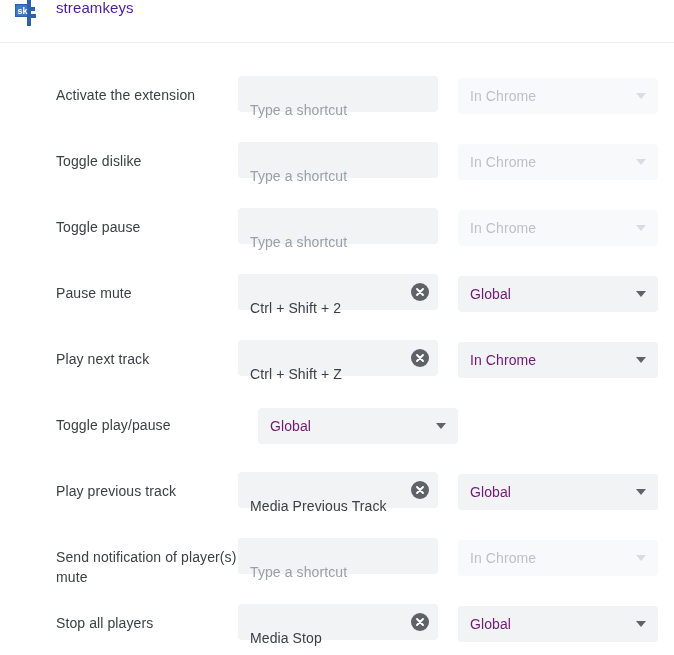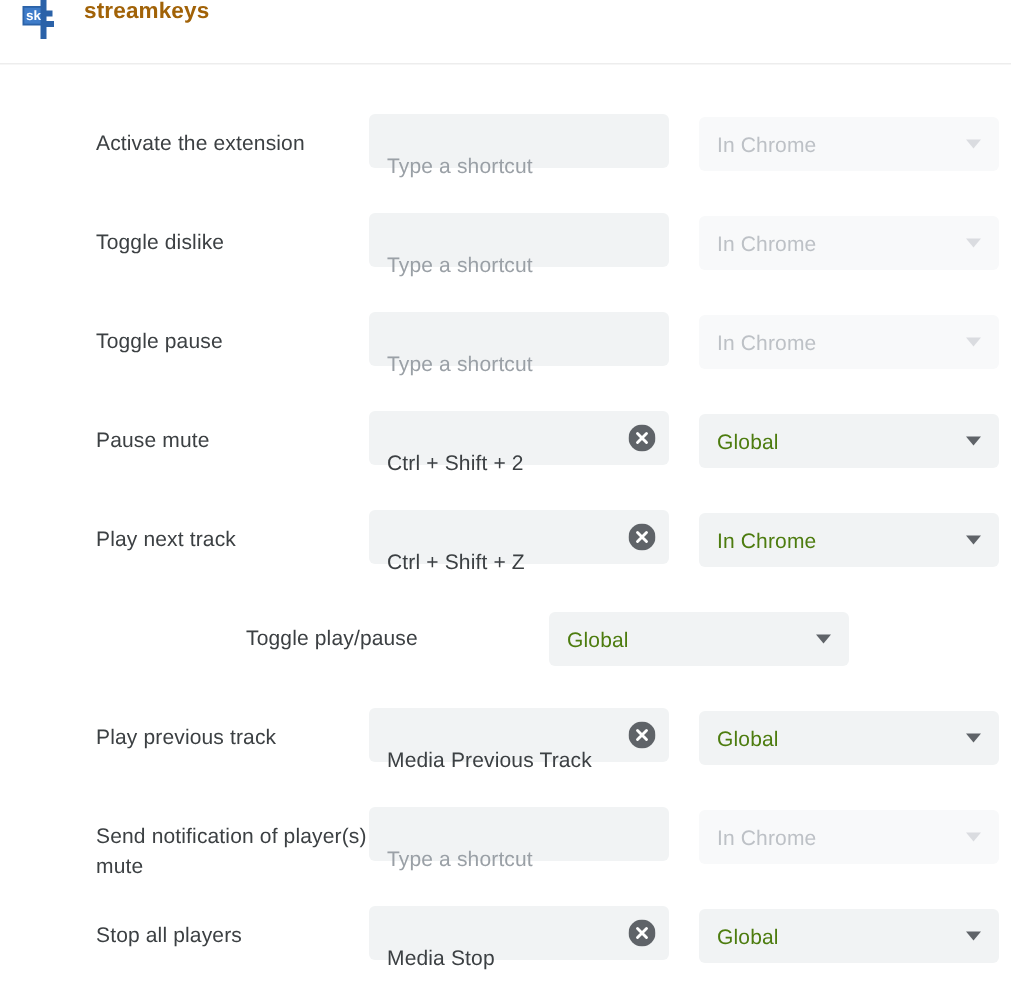--- a/index.html
+++ b/index.html
@@ -27,37 +27,35 @@
     width: 24px;
     height: 26px;
     margin-left: 14px;
     flex: 0 0 auto;
     display: block;
   }
 
   .header-title {
     margin-left: 18px;
     font-size: 15px;
-    color: #a16207;
+    color: #4c1d95;
     letter-spacing: .1px;
     line-height: 1;
-    font-weight: bold;
   }
 
   
   .shortcuts-list {
     padding-top: 28px;
   }
 
   .row {
     position: relative;
     height: 66px;
     display: flex;
     align-items: flex-start;
-    justify-content: center;
   }
 
   .row-label {
     width: 182px;
     margin-left: 56px;
     padding-top: 14px;
     font-size: 14px;
     line-height: 20px;
     color: #3c4043;
     letter-spacing: .1px;
@@ -114,21 +112,21 @@
     cursor: default;
   }
 
   .scope-text {
     position: absolute;
     left: 12px;
     top: 0;
     height: 36px;
     line-height: 36px;
     font-size: 14px;
-    color: #4d7c0f;
+    color: #701a75;
     letter-spacing: .1px;
     white-space: nowrap;
   }
   .scope-field.disabled .scope-text { color: #bdc1c6; }
 
   .scope-arrow {
     position: absolute;
     right: 12px;
     top: 15px;
     width: 0;

